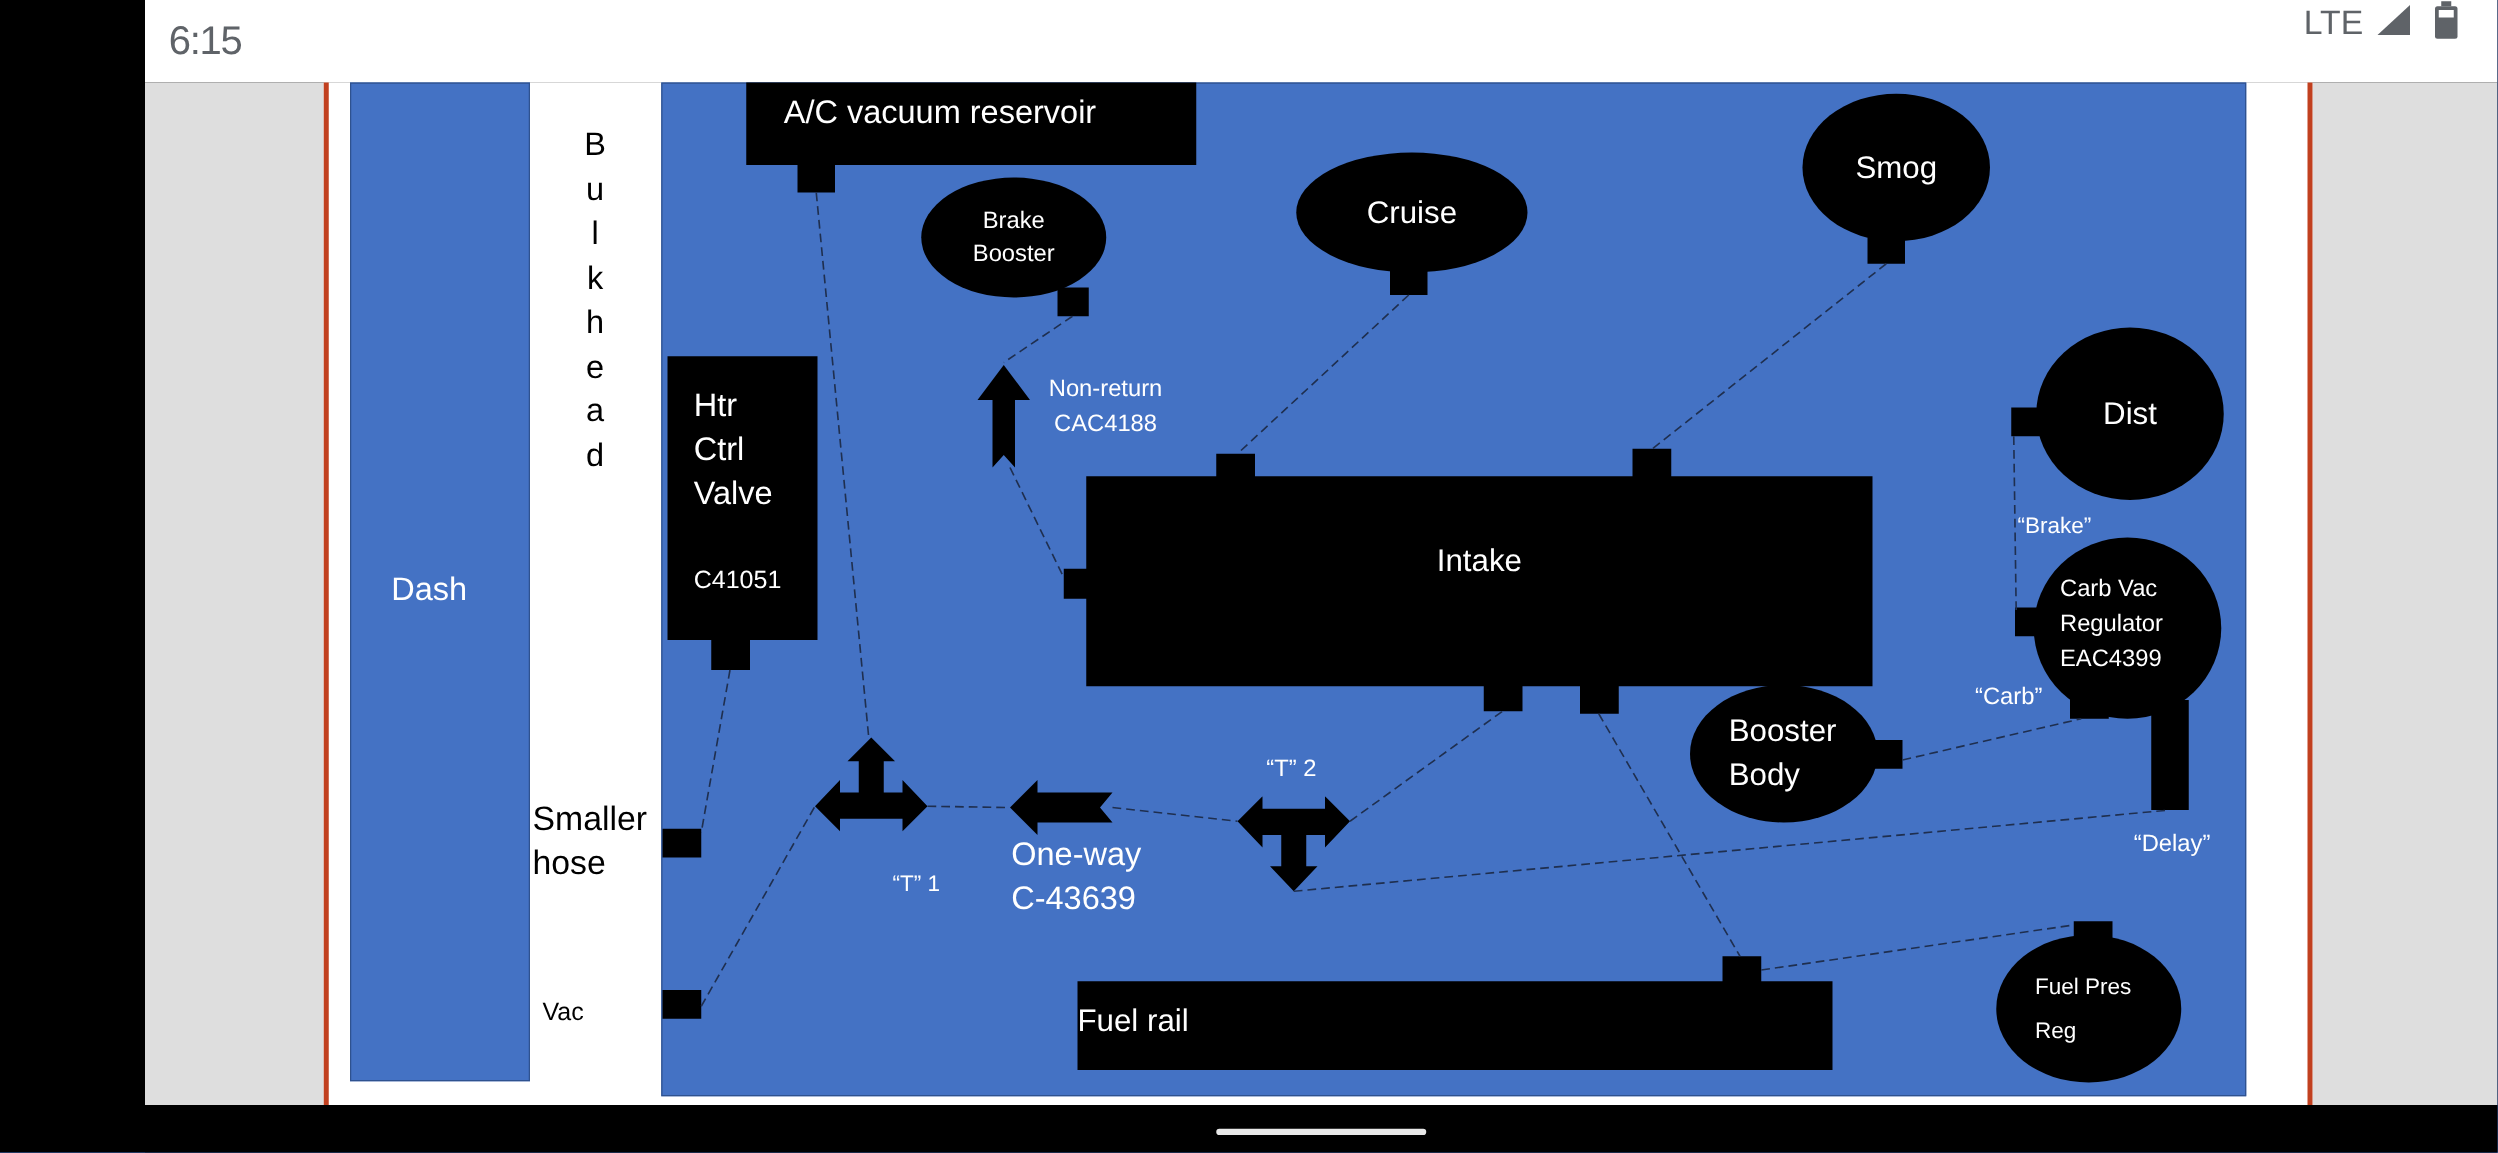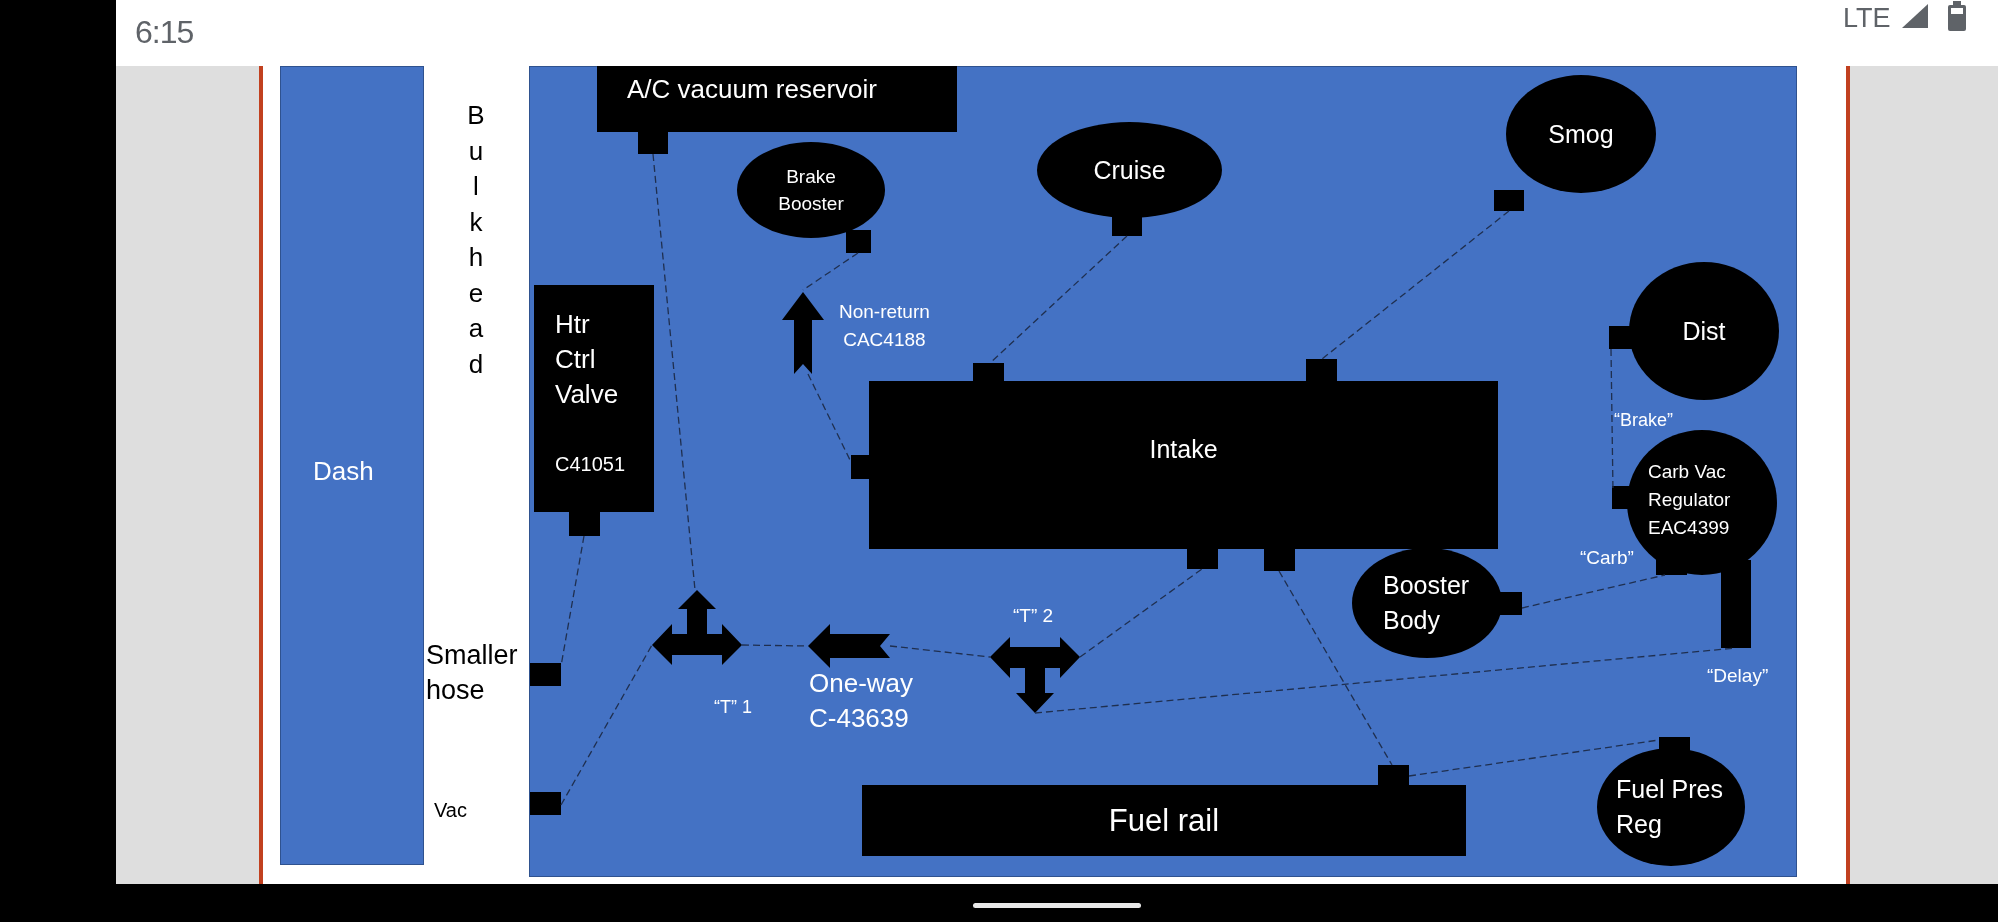--- a/index.html
+++ b/index.html
@@ -94,21 +94,21 @@
     <div>Booster</div>
   </div>
 </div>
 <div class="abs blk" style="left:846px;top:230px;width:25px;height:23px;"></div>
 
 <div class="abs ell" style="left:1037px;top:122px;width:185px;height:96px;">
   <div class="lbl" style="font-size:25px;">Cruise</div>
 </div>
 <div class="abs blk" style="left:1112px;top:212px;width:30px;height:24px;"></div>
 
-<div class="abs ell" style="left:1506px;top:75px;width:150px;height:118px;">
+<div class="abs ell" style="left:1442px;top:75px;width:150px;height:118px;">
   <div class="lbl" style="font-size:25px;">Smog</div>
 </div>
 <div class="abs blk" style="left:1494px;top:190px;width:30px;height:21px;"></div>
 
 <div class="abs ell" style="left:1629px;top:262px;width:150px;height:138px;">
   <div class="lbl" style="font-size:25px;">Dist</div>
 </div>
 <div class="abs blk" style="left:1609px;top:326px;width:26px;height:23px;"></div>
 <div class="abs lbl wt" style="left:1614px;top:410px;font-size:18px;">“Brake”</div>
 
@@ -161,26 +161,26 @@
   <div>One-way</div>
   <div>C-43639</div>
 </div>
 
 <div class="abs lbl wt" style="left:1013px;top:605px;font-size:19px;">“T” 2</div>
 <svg class="abs" style="left:988px;top:637px;" width="94" height="78" viewBox="0 0 94 78">
   <polygon points="2,20 22,0 22,10 72,10 72,0 92,20 72,41 72,31 57,31 57,56 66,56 47,76 28,56 37,56 37,31 22,31 22,41" fill="#000"></polygon>
 </svg>
 
 <div class="abs blk" style="left:862px;top:785px;width:604px;height:71px;">
-  <div class="lbl" style="position:absolute;left:0;right:0;top:18px;text-align:center;font-size:31px;">Fuel rail</div>
+  <div class="lbl" style="position:absolute;left:0;right:0;top:18px;font-size:25px;">Fuel rail</div>
 </div>
 <div class="abs blk" style="left:1378px;top:765px;width:31px;height:22px;"></div>
 
 <div class="abs ell" style="left:1597px;top:748px;width:148px;height:118px;justify-content:flex-start;">
-  <div class="lbl" style="font-size:25px;line-height:35px;text-align:left;margin-left:19px;">
+  <div class="lbl" style="font-size:18px;line-height:35px;text-align:left;margin-left:31px;">
     <div>Fuel Pres</div>
     <div>Reg</div>
   </div>
 </div>
 <div class="abs blk" style="left:1659px;top:737px;width:31px;height:16px;"></div>
 
 <svg id="wires" width="1998" height="922">
   <g stroke="#1f2f4f" stroke-width="1.3" stroke-dasharray="7,4" fill="none">
     <line x1="653" y1="154" x2="695" y2="590"></line>
     <line x1="584" y1="536" x2="561" y2="666"></line>

